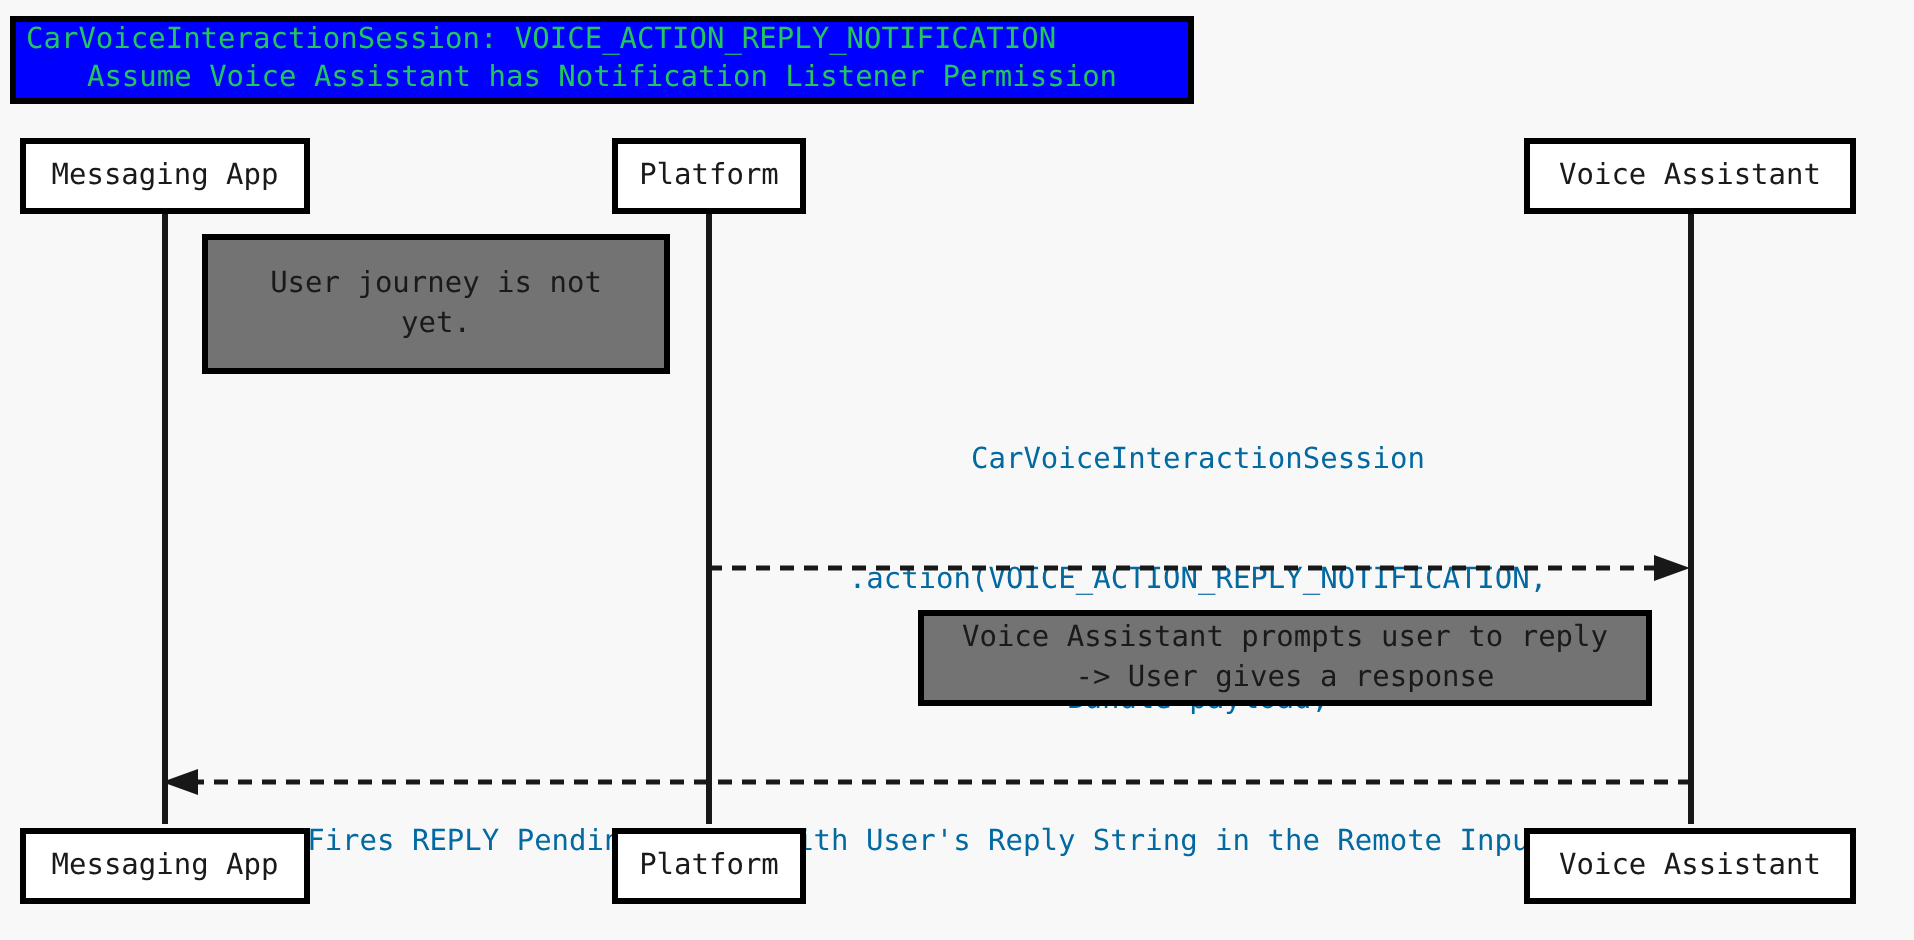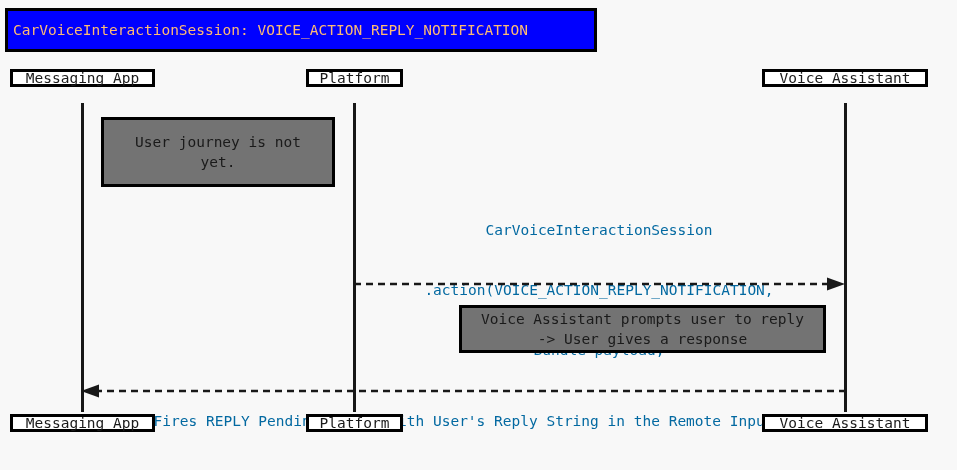--- a/index.html
+++ b/index.html
@@ -32,21 +32,21 @@
     background: #0000ff;
     border: 3px solid #000000;
     box-sizing: border-box;
     display: flex;
     flex-direction: column;
     align-items: flex-start;
     justify-content: center;
     padding: 0 5px;
   }
   .title-line {
-    color: #fdba74;
+    color: #22c55e;
     font-size: 14.5px;
     line-height: 19px;
     white-space: pre;
     letter-spacing: 0px;
   }
   .title-line.second {
     align-self: center;
   }
 
   
@@ -54,21 +54,21 @@
     position: absolute;
     border: 3px solid #000000;
     background: #ffffff;
     box-sizing: border-box;
     display: flex;
     align-items: center;
     justify-content: center;
     color: #1a1a1a;
     font-size: 14.5px;
     white-space: pre;
-    height: 18px;
+    height: 38px;
   }
 
   
   .lifeline {
     position: absolute;
     width: 3px;
     background: #181818;
   }
 
   
@@ -105,20 +105,21 @@
     overflow: visible;
   }
 </style>
 </head>
 <body>
 
 <div id="canvas">
 
   <div class="title-box">
     <span class="title-line">CarVoiceInteractionSession: VOICE_ACTION_REPLY_NOTIFICATION</span>
+    <span class="title-line second">Assume Voice Assistant has Notification Listener Permission</span>
   </div>
 
   <div class="lifeline" style="left:81px; top:103px; height:309px;"></div>
   <div class="lifeline" style="left:353px; top:103px; height:309px;"></div>
   <div class="lifeline" style="left:844px; top:103px; height:309px;"></div>
 
   <div class="participant" style="left:10px; top:69px; width:145px;">
     <span>Messaging App</span>
   </div>
   <div class="participant" style="left:306px; top:69px; width:97px;">

